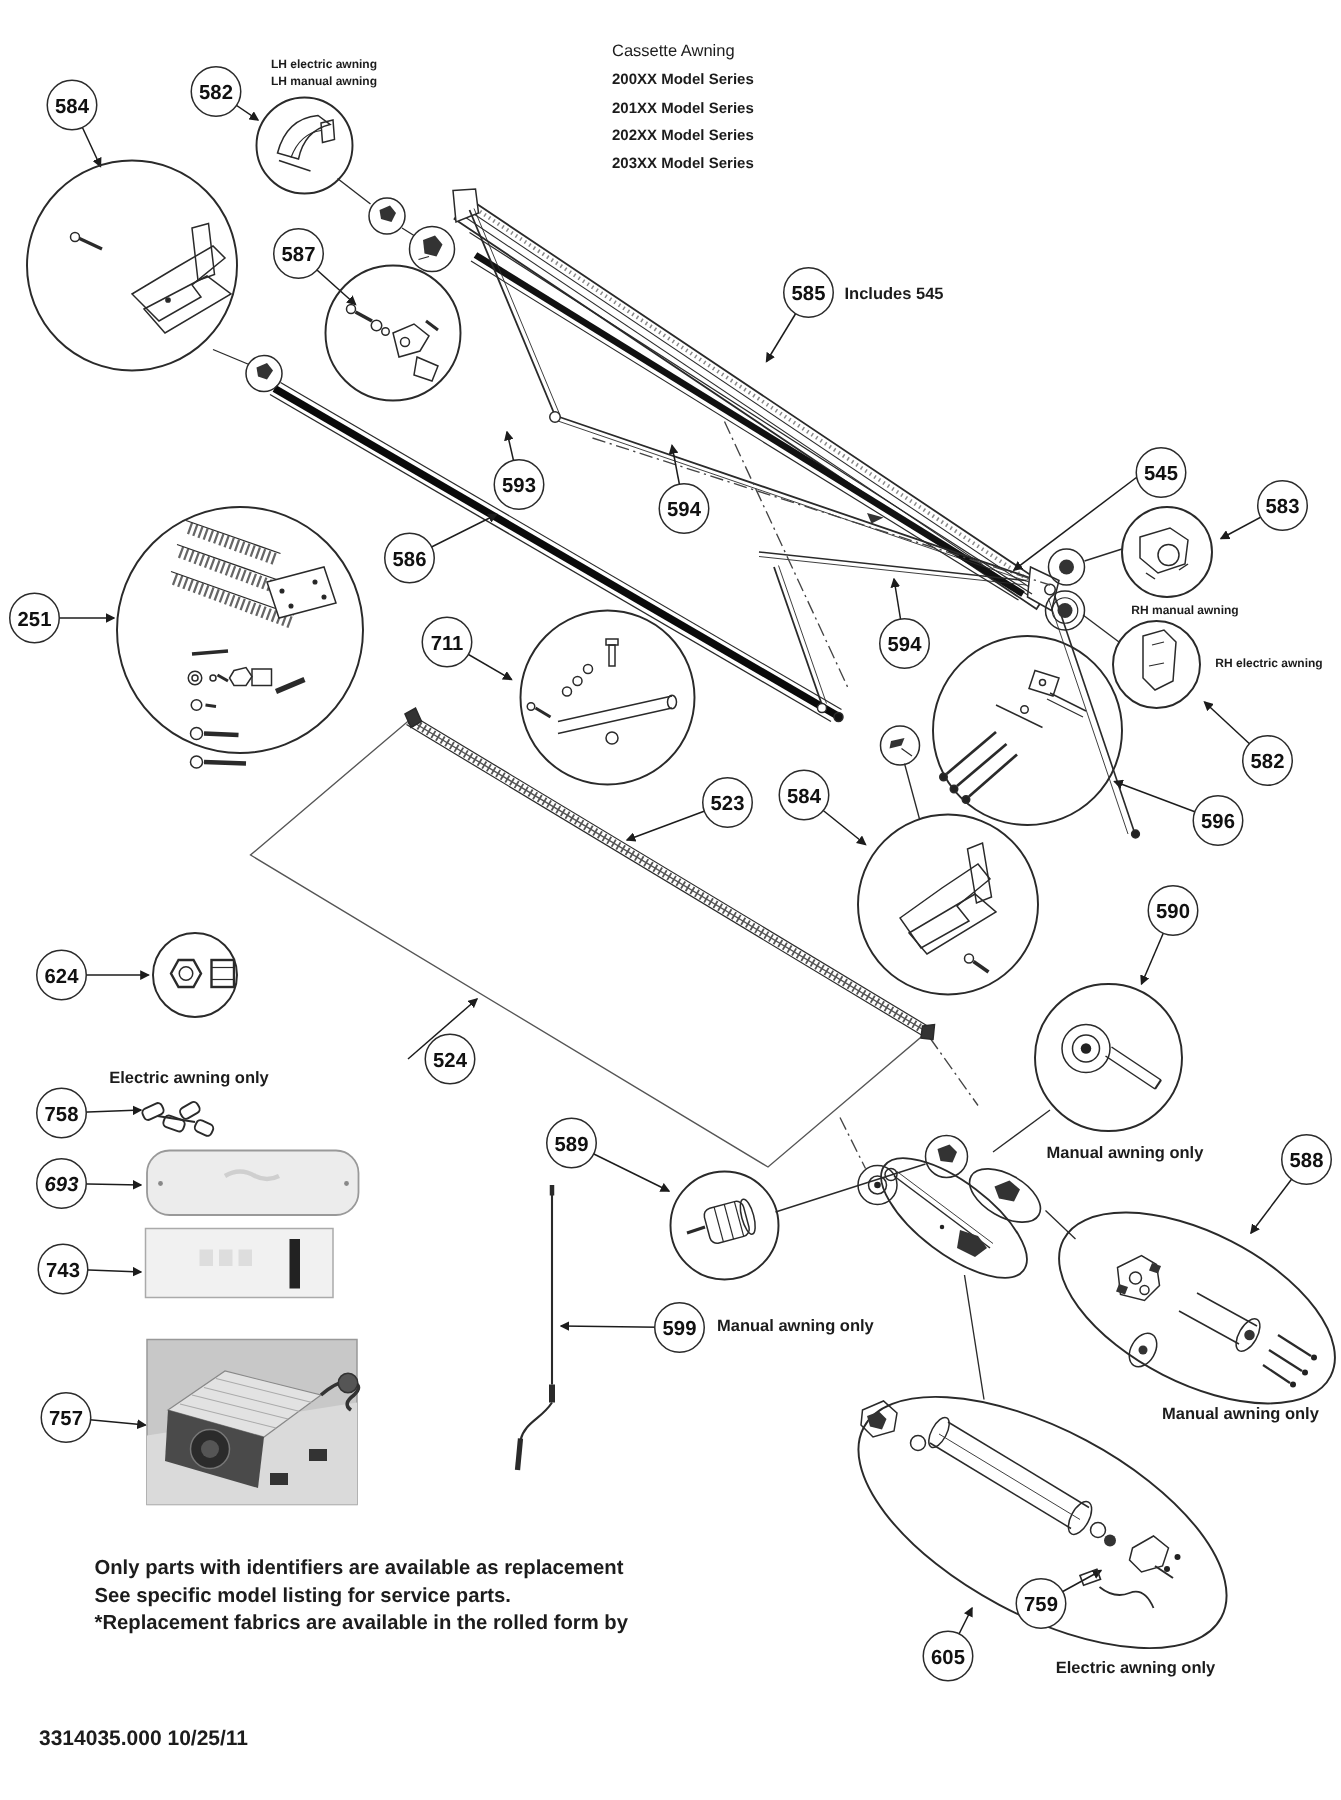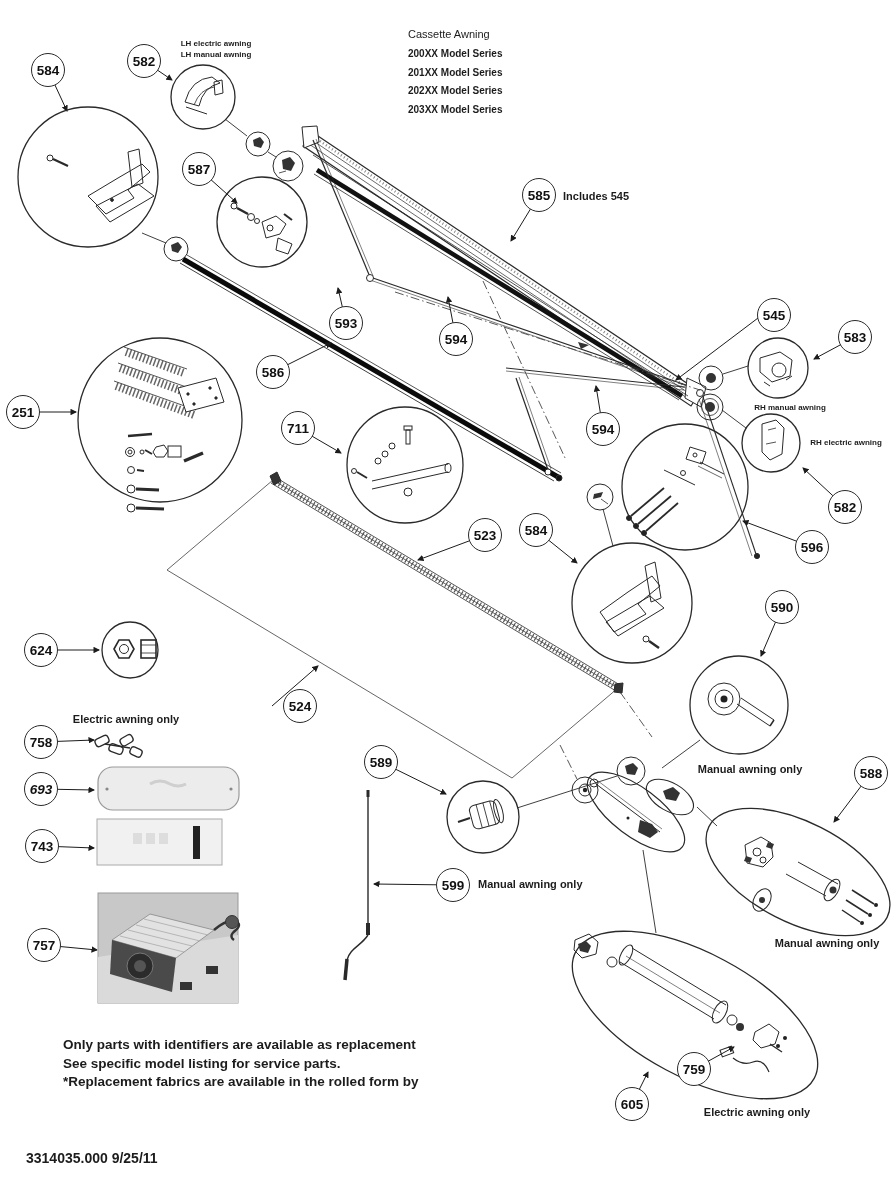--- a/index.html
+++ b/index.html
@@ -463,15 +463,15 @@
   <div class="model">202XX Model Series</div>
   <div class="model">203XX Model Series</div>
 </div>
 
 <div class="notes">
   <div>Only parts with identifiers are available as replacement</div>
   <div>See specific model listing for service parts.</div>
   <div>*Replacement fabrics are available in the rolled form by</div>
 </div>
 
-<div class="docnum">3314035.000  9/25/11</div>
+<div class="docnum">3314035.000  10/25/11</div>
 
 </div>
 
 </body></html>

